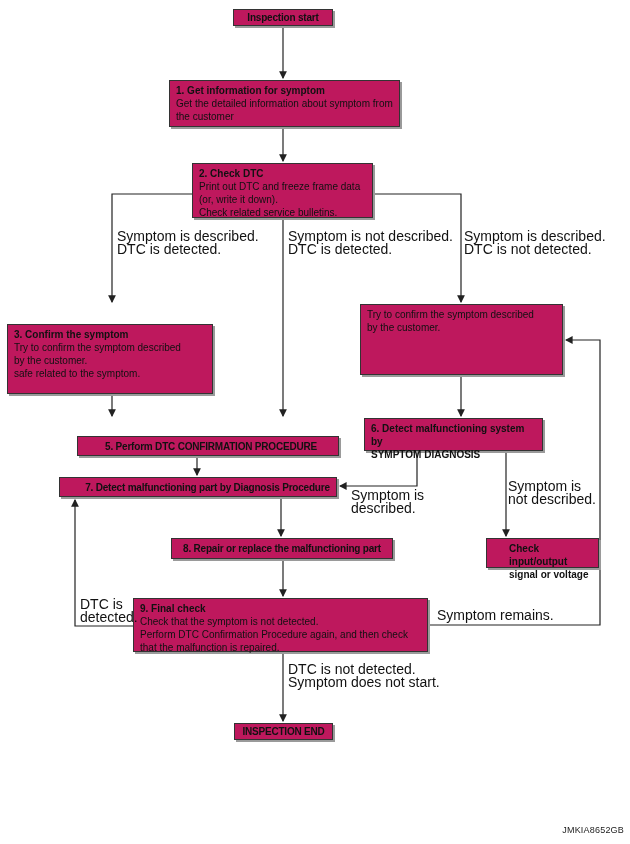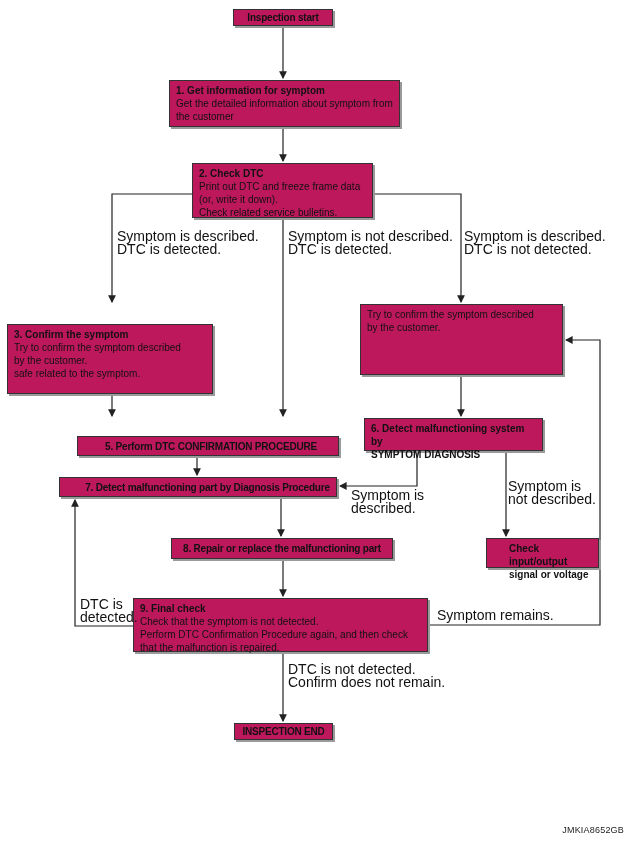--- a/index.html
+++ b/index.html
@@ -177,18 +177,18 @@
     <div>DTC is</div>
     <div>detected.</div>
   </div>
 
   <div class="elabel" style="left:437px; top:609px;">
     <div>Symptom remains.</div>
   </div>
 
   <div class="elabel" style="left:288px; top:663px;">
     <div>DTC is not detected.</div>
-    <div>Confirm does not remain.</div>
+    <div>Symptom does not start.</div>
   </div>
 
   <div class="watermark">JMKIA8652GB</div>
 
 </div>
 
 </body></html>

